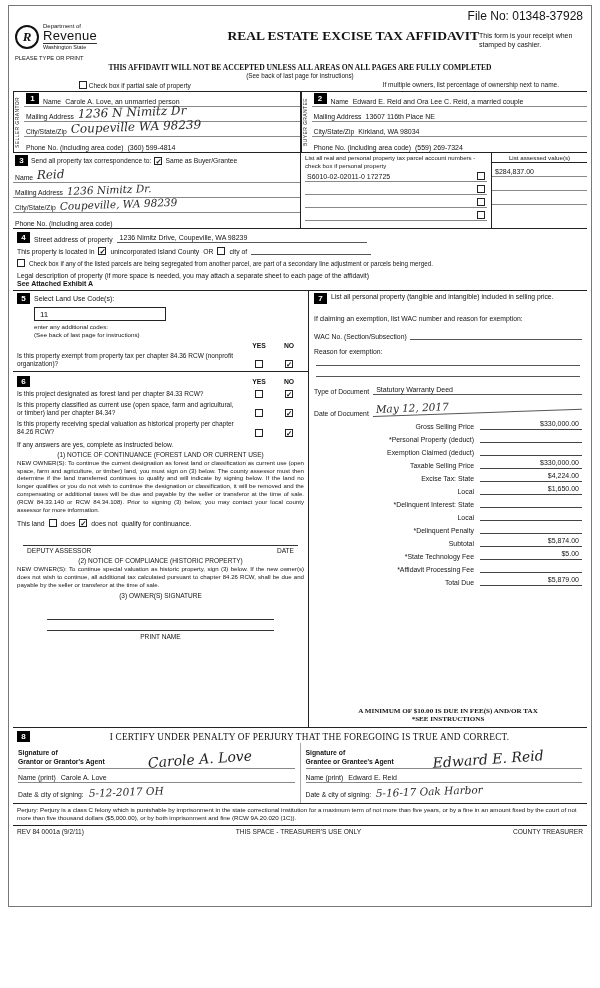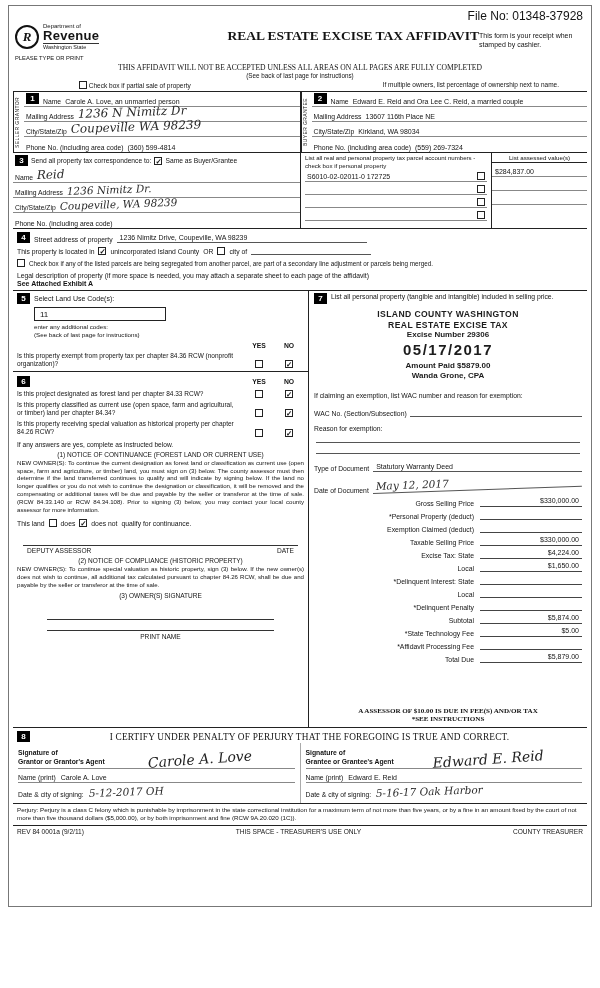--- a/index.html
+++ b/index.html
@@ -5,28 +5,28 @@
   *{margin:0;padding:0;box-sizing:border-box;}
   html,body{width:600px;}
   body{height:988px;background:#fff;font-family:"Liberation Sans",sans-serif;color:#141414;font-size:7px;overflow:hidden;}
   .page{margin:5px 8px 0 8px;border:1px solid #777;background:#fff;height:902px;padding:2px 4px 0 4px;display:flex;flex-direction:column;overflow:hidden;}
   .file-no{text-align:right;font-size:12px;padding:1px 4px 0 0;}
   .header-row{display:flex;align-items:flex-start;padding:0 2px;}
   .logo-wrap{width:152px;}
   .logo-row{display:flex;align-items:center;gap:4px;}
   .logo-circle{width:24px;height:24px;border:2.5px solid #111;border-radius:50%;display:flex;align-items:center;justify-content:center;font-weight:bold;font-style:italic;font-size:13px;font-family:"Liberation Serif",serif;flex:0 0 auto;}
   .logo-text .dep{font-size:6px;}
-  .logo-text .rev{font-size:13px;font-weight:bold;letter-spacing:.3px;line-height:1;}
+  .logo-text .rev{font-size:13px;font-weight:normal;letter-spacing:.3px;line-height:1;}
   .logo-text .ws{font-size:5.5px;border-top:1px solid #333;margin-top:1px;}
   .please-type{font-size:5.8px;margin-top:5px;}
   .title-block{flex:1;text-align:right;padding-top:5px;}
   .form-title{font-family:"Liberation Serif",serif;font-weight:bold;font-size:13.5px;}
   .form-subtitle{font-family:"Liberation Serif",serif;font-weight:bold;font-size:8.5px;margin-top:1px;}
   .receipt-note{width:106px;font-size:7px;padding-top:8px;line-height:1.3;}
-  .warning{text-align:center;font-family:"Liberation Serif",serif;font-weight:normal;font-size:7.6px;margin-top:2px;}
+  .warning{text-align:center;font-family:"Liberation Serif",serif;font-weight:bold;font-size:7.6px;margin-top:2px;}
   .see-back-top{text-align:center;font-size:6.3px;}
   .prelim-row{display:flex;justify-content:space-between;font-size:6.5px;padding:2px 28px 2px 66px;}
   .cb{display:inline-block;width:8px;height:8px;border:1px solid #222;font-size:7.5px;font-weight:bold;line-height:7px;text-align:center;vertical-align:-1px;background:#fff;flex:0 0 auto;}
   .cb span{display:block;line-height:7px;}
   .band{border-top:1px solid #222;}
   .band12{display:flex;}
   .party{flex:1;position:relative;padding-left:11px;display:flex;flex-direction:column;}
   .party.first{border-right:1px solid #222;}
   .side-label{position:absolute;left:0;top:0;bottom:0;width:10px;border-right:1px solid #222;writing-mode:vertical-rl;transform:rotate(180deg);font-size:5px;letter-spacing:.4px;text-align:center;}
   .pfield{display:flex;align-items:flex-end;border-bottom:1px solid #888;min-height:15px;padding:0 3px 1px 2px;gap:4px;}
@@ -386,28 +386,20 @@
         <div class="sig-space small"></div>
         <div class="center-line"></div>
         <div class="print-name">PRINT NAME</div>
       </div>
     </div>
     <div class="col7">
       <div class="s7-top">
         <span class="numbox">7</span>
         <span>List all personal property (tangible and intangible) included in selling price.</span>
       </div>
-      <div class="stamp">
-        <div class="st1">ISLAND COUNTY WASHINGTON</div>
-        <div class="st2">REAL ESTATE EXCISE TAX</div>
-        <div class="st3">Excise Number 29306</div>
-        <div class="sdate">05/17/2017</div>
-        <div class="st5">Amount Paid $5879.00</div>
-        <div class="st6">Wanda Grone, CPA</div>
-      </div>
       <div class="exempt-note">If claiming an exemption, list WAC number and reason for exemption:</div>
       <div class="wac-row">
         <span>WAC No. (Section/Subsection)</span>
         <span class="wac-ul"><span></span></span>
       </div>
       <div class="reason-row">Reason for exemption:</div>
       <div class="blank-line"></div>
       <div class="blank-line"></div>
       <div class="doc-row">
         <span>Type of Document</span>
@@ -462,21 +454,21 @@
           <span class="fval">$5.00</span>
         </div>
       <div class="frow">
           <span class="flbl">*Affidavit Processing Fee</span>
           <span class="fval"></span>
         </div>
       <div class="frow">
           <span class="flbl">Total Due</span>
           <span class="fval">$5,879.00</span>
         </div>
-      <div class="min-note">A ASSESSOR OF $10.00 IS DUE IN FEE(S) AND/OR TAX</div>
+      <div class="min-note">A MINIMUM OF $10.00 IS DUE IN FEE(S) AND/OR TAX</div>
       <div class="see-instr">*SEE INSTRUCTIONS</div>
     </div>
   </div>
 
   <div class="band band8">
     <div class="certify-row">
       <span class="numbox">8</span>
       <span class="certify-text">I CERTIFY UNDER PENALTY OF PERJURY THAT THE FOREGOING IS TRUE AND CORRECT.</span>
     </div>
     <div class="sig-grid">

